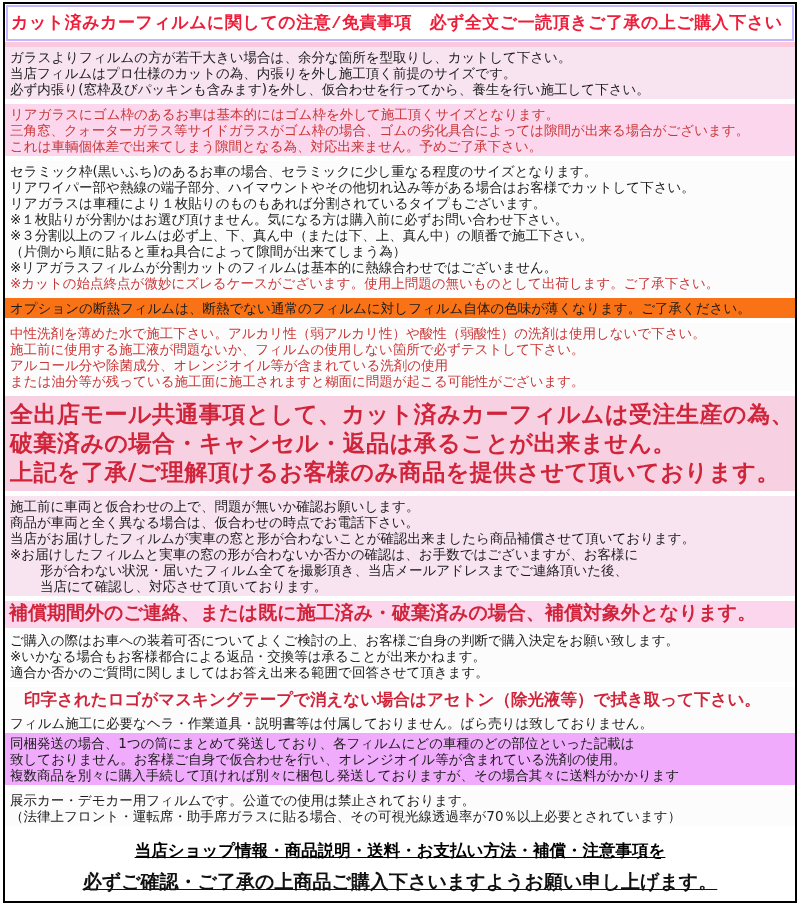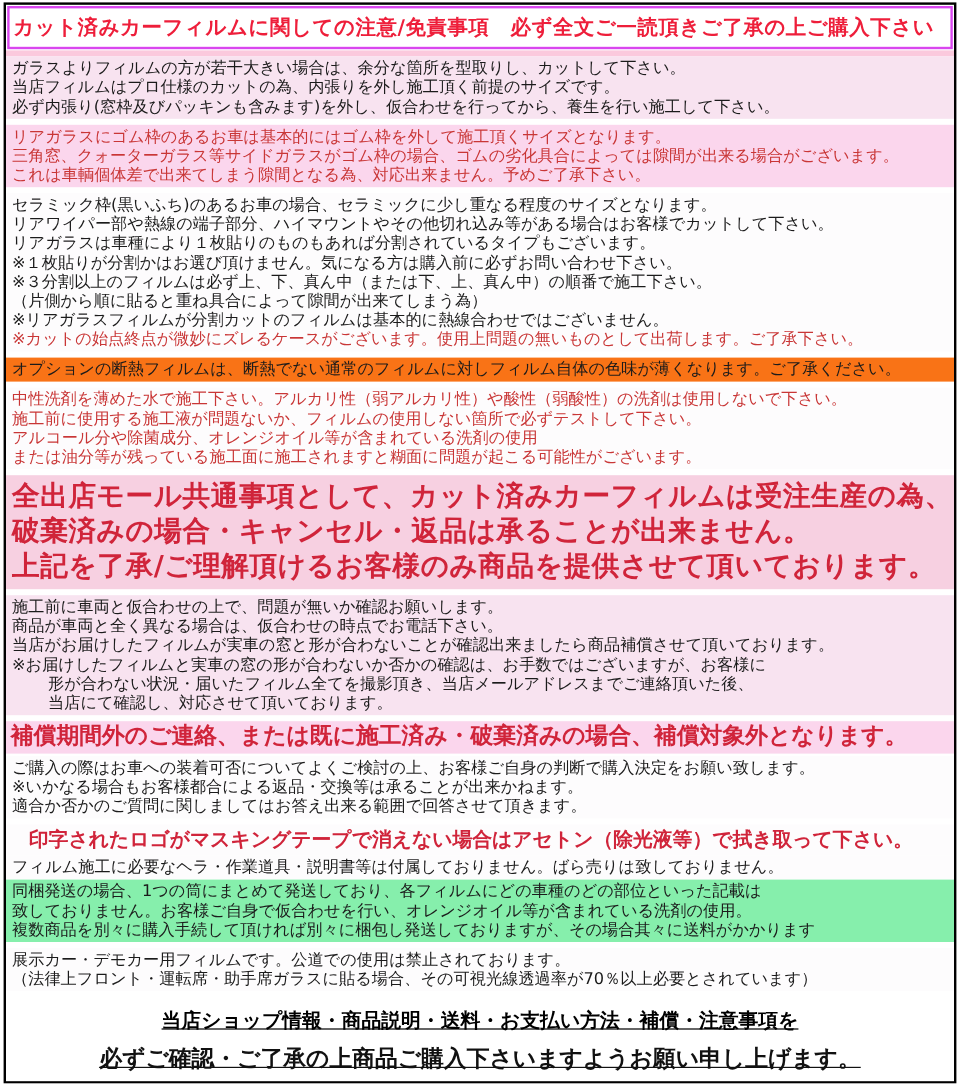--- a/index.html
+++ b/index.html
@@ -1,29 +1,29 @@
 <!DOCTYPE html>
 <html><head>
 <meta charset="utf-8">
 <style>
   html,body{margin:0;padding:0;background:#fff;}
   body{font-family:"DejaVu Sans","Liberation Sans",sans-serif;width:800px;}
   .page{width:790px;margin:2px auto 0;border:2px solid #000;background:#fff;}
-  .title-box{border:2px solid #d946ef;margin:1px;background:#fff;padding:4px 3px 5px;
-    font-weight:bold;font-size:17px;color:#ee1e3a;letter-spacing:.5px;white-space:nowrap;overflow:hidden;}
+  .title-box{border:2px solid #c4b5fd;margin:1px;background:#fff;padding:4px 3px 5px;
+    font-weight:bold;font-size:17px;color:#ee1e3a;letter-spacing:.5px;white-space:nowrap;overflow:hidden;font-family:Liberation Mono, monospace;}
   .title-gap{height:5px;background:#fbc9dd;}
   .sec{padding:2px 5px;margin:0 0 5px 0;font-size:13.5px;line-height:16px;color:#1b1b1b;
     white-space:nowrap;overflow:hidden;}
   .sec .ln{height:16px;}
   .light{background:#f8e3f0;}
   .pinker{background:#fbd6ed;}
   .white{background:#fdfcfd;}
   .lav{background:#f97316;}
   .band{background:#f7d0e1;}
-  .pinkship{background:#86efac;}
+  .pinkship{background:#f0abfc;}
   .redtext .ln{color:#c93636;}
   .red{color:#c93636;}
   .big{padding:4px 5px;}
   .big .ln{font-size:23px;font-weight:bold;color:#d0243a;line-height:29px;height:29px;letter-spacing:.5px;}
   .h-red{font-size:19px;font-weight:bold;color:#d0243a;line-height:23px;padding:2px 4px;}
   .h-red .ln{height:23px;font-size:19px;}
   .h-red2{font-weight:bold;color:#d0243a;padding:3px 19px;}
   .h-red2 .ln{font-size:16.5px;height:20px;line-height:20px;}
   .indent{padding-left:30px;}
   .mb0{margin-bottom:0;}

